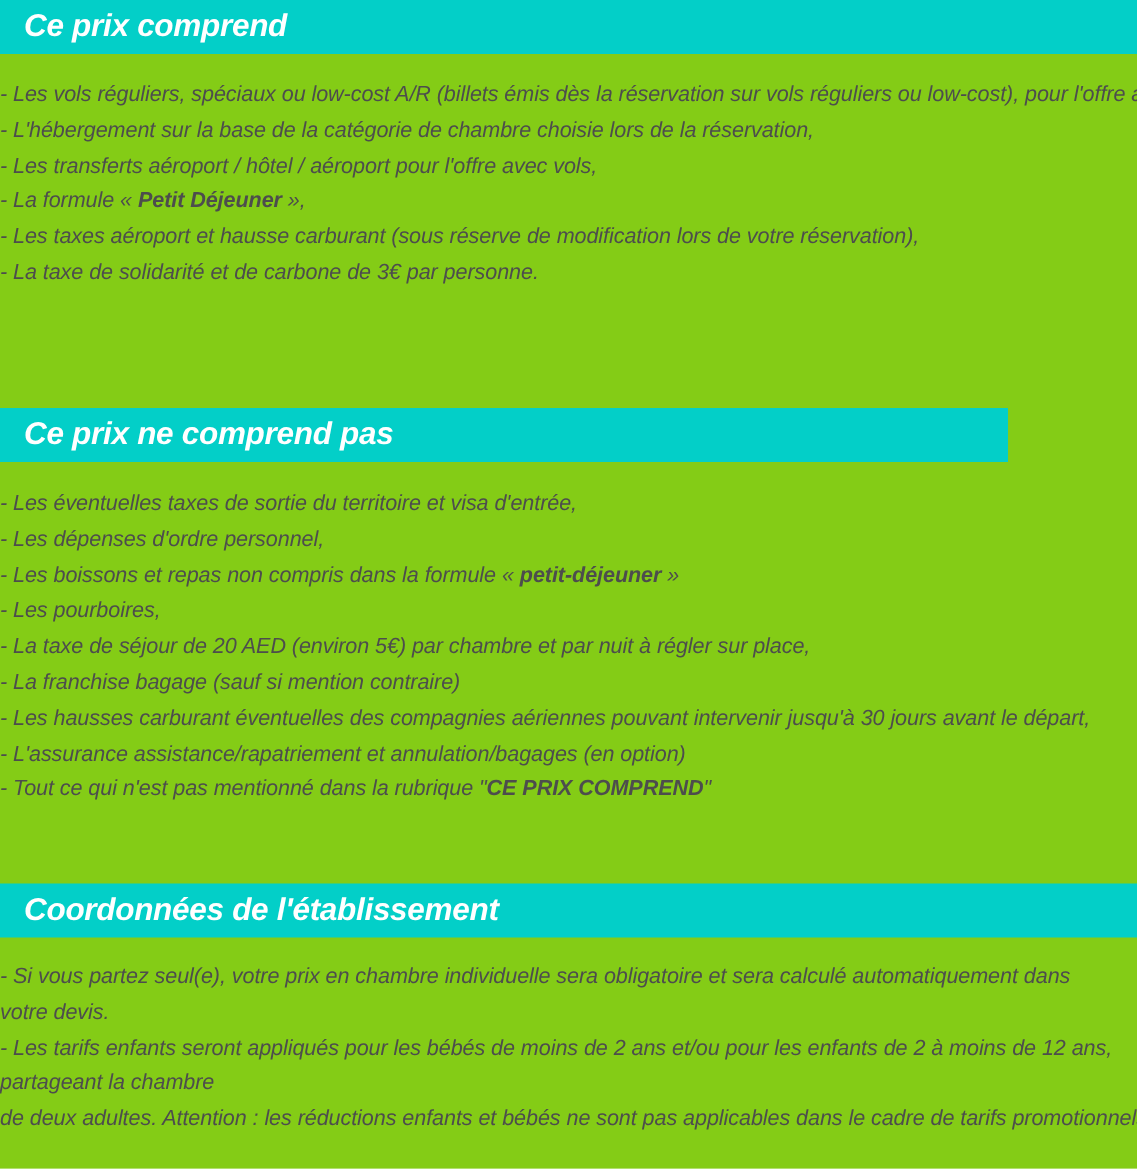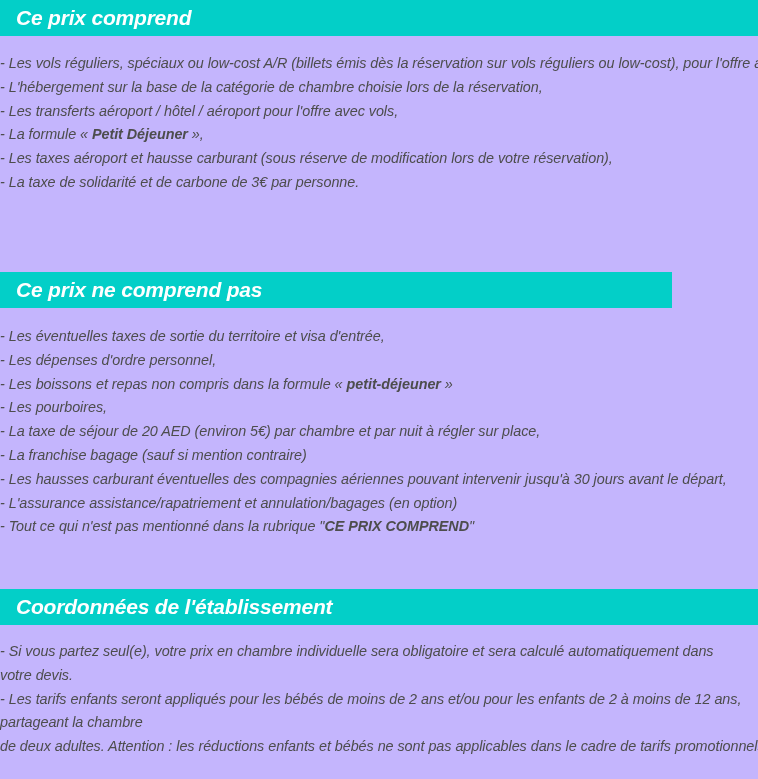--- a/index.html
+++ b/index.html
@@ -11,21 +11,21 @@
     height: 779px;
     background: #ffffff;
     font-family: "Liberation Sans", "DejaVu Sans", sans-serif;
     overflow: hidden;
   }
 
   .page {
     width: 758px;
     height: 779px;
     position: relative;
-    background: #c4b5fd;
+    background: #84cc16;
   }
 
   .section-header {
     background: #03cfc8;
     color: #ffffff;
     font-style: italic;
     font-weight: bold;
     font-size: 21px;
     line-height: 36px;
     height: 36px;

